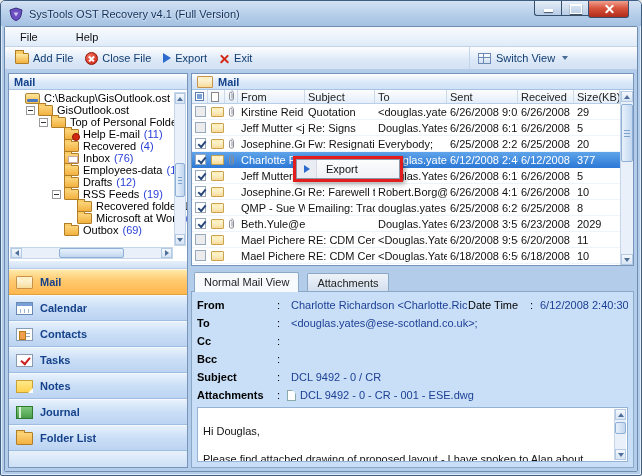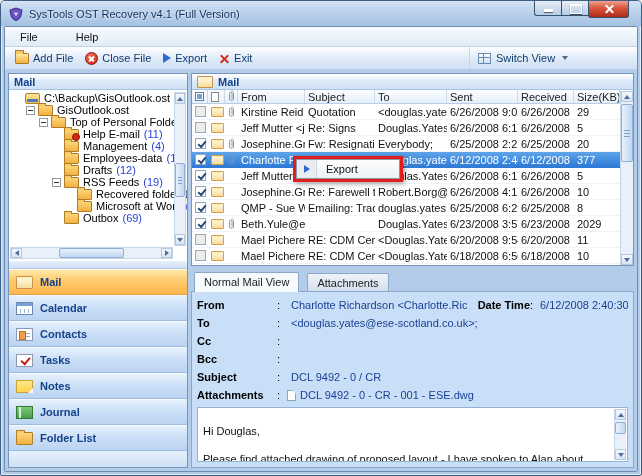--- a/index.html
+++ b/index.html
@@ -146,21 +146,21 @@
   .tab{padding:3px 9px 2px;background:linear-gradient(#eef3f9,#d4e0ee);border:1px solid #8aa8c8;border-bottom:none;border-radius:2px 2px 0 0;color:#222;}
   .tab.active{background:#f7fafd;position:relative;top:1px;padding-bottom:4px;}
   .detail-content{flex:1;border:1px solid #8aa8c8;background:#c9dff7;display:flex;flex-direction:column;min-height:0;padding:4px 5px 5px;}
   .f-row{height:18px;flex:none;display:flex;align-items:center;color:#1c3f94;min-width:0;}
   .f-label{width:80px;flex:none;color:#000;font-weight:bold;}
   .f-colon{width:10px;flex:none;color:#000;}
   .f-colon::before{content:":";}
   .f-value{white-space:nowrap;overflow:hidden;min-width:0;}
   .f-row.with-dt .f-value{flex:0 0 177px;}
   .f-dt{display:none;align-items:center;min-width:0;}
-  .f-dtlabel{width:62px;flex:none;color:#000;font-weight:bold;text-align:right;}
+  .f-dtlabel{width:62px;flex:none;color:#000;font-weight:normal;}
   .f-dtvalue{white-space:nowrap;overflow:hidden;}
   .f-icon{flex:none;margin-right:4px;}
   .fi-attachment-file{width:9px;height:11px;background:#fff;border:1px solid #8aa;display:inline-block;position:relative;}
   .fi-attachment-file::after{content:"";position:absolute;right:-1px;top:-1px;border-left:4px solid transparent;border-top:4px solid #c9dff7;}
   .body-box{flex:1;margin-top:3px;background:#fff;border:1px solid #93b2d4;position:relative;padding:2px 16px 2px 5px;overflow:hidden;color:#111;line-height:14px;white-space:pre-line;min-height:0;}
   .body-vsb{position:absolute;top:1px;right:1px;bottom:1px;width:12px;background:#e9f0f9;border-left:1px solid #c5d6ea;}
 </style>
 </head>
 <body>
 
@@ -267,22 +267,30 @@
               </span>
     <span class="ticon16 ti-junk"></span>
     <span class="tree-label">Help E-mail</span>
     <span class="tree-count">(11)</span>
   </div>
             <div class="tree-row" style="padding-left: 41px;">
     <span class="exp-slot">
                 <span class="exp" style="visibility: hidden;"></span>
               </span>
     <span class="ticon16 ti-folder"></span>
-    <span class="tree-label">Management</span>
+    <span class="tree-label">Recovered</span>
     <span class="tree-count">(4)</span>
+  </div>
+            <div class="tree-row" style="padding-left: 41px;">
+    <span class="exp-slot">
+                <span class="exp" style="visibility: hidden;"></span>
+              </span>
+    <span class="ticon16 ti-inbox"></span>
+    <span class="tree-label">Inbox</span>
+    <span class="tree-count">(76)</span>
   </div>
             <div class="tree-row" style="padding-left: 41px;">
     <span class="exp-slot">
                 <span class="exp" style="visibility: hidden;"></span>
               </span>
     <span class="ticon16 ti-folder"></span>
     <span class="tree-label">Employees-data</span>
     <span class="tree-count">(11)</span>
   </div>
             <div class="tree-row" style="padding-left: 41px;">

